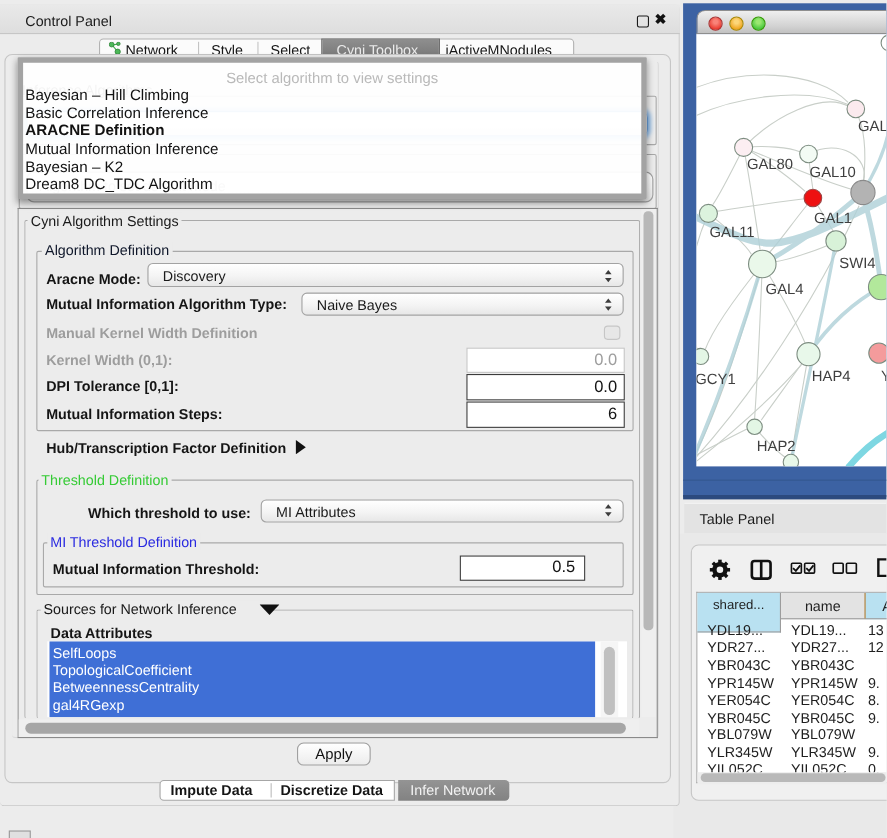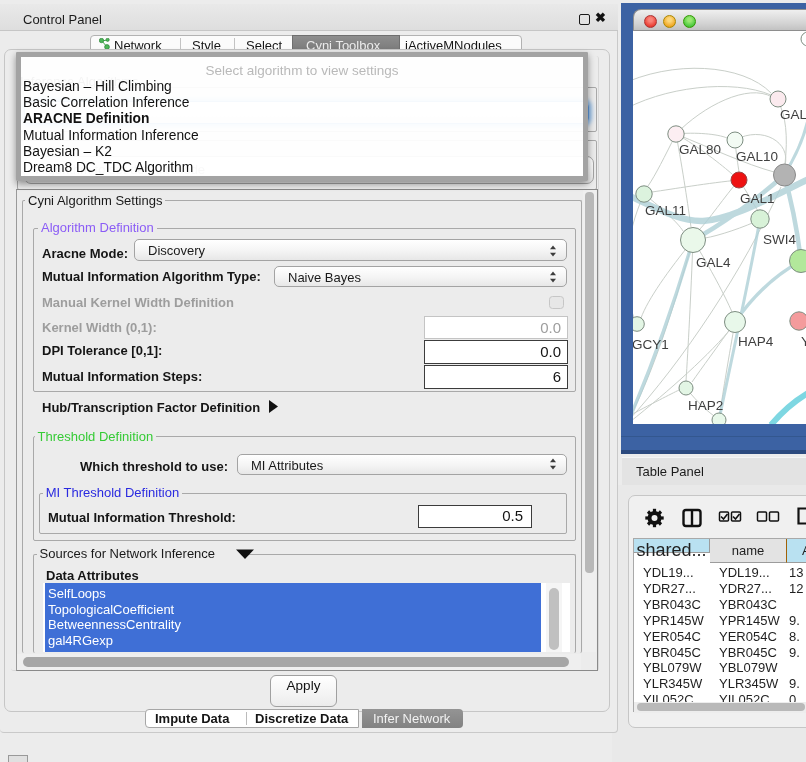--- a/index.html
+++ b/index.html
@@ -144,21 +144,21 @@
       <path d="M105 21.5 l2.5 2.5 4-5" stroke-width="1.6"></path>
       <rect x="129.5" y="17" width="9" height="9" rx="1"></rect>
       <rect x="141.5" y="17" width="9" height="9" rx="1"></rect>
     </g>
     <g fill="none" stroke="#111111" stroke-width="2.2">
       <path d="M170.5 13.5 h9 l4 4 v11 h-13 z"></path>
     </g>
   </svg>
 
   <div class="abs" style="left:633px;top:538px;width:173px;height:174px;background:#ffffff;border:1px solid #a9a9a9;border-right:none;box-sizing:border-box;">
-    <div class="abs" style="left:0;top:0;width:76px;height:14px;background:#b9e1f1;border-right:1px solid #9c9c9c;border-bottom:1px solid #9c9c9c;box-sizing:border-box;text-align:center;font-size:18px;color:#1f1f1f;line-height:23px;">shared...</div>
+    <div class="abs" style="left:0;top:0;width:76px;height:36px;background:#b9e1f1;border-right:1px solid #9c9c9c;border-bottom:1px solid #9c9c9c;box-sizing:border-box;text-align:center;font-size:12px;color:#1f1f1f;line-height:23px;">shared...</div>
     <div class="abs" style="left:76px;top:0;width:77px;height:24px;background:#e3e3e3;border-right:1px solid #a16207;border-bottom:1px solid #9c9c9c;box-sizing:border-box;text-align:center;font-size:13px;color:#1f1f1f;line-height:23px;">name</div>
     <div class="abs" style="left:153px;top:0;width:20px;height:24px;background:#b9e1f1;border-bottom:1px solid #9c9c9c;box-sizing:border-box;font-size:13px;color:#1f1f1f;line-height:23px;padding-left:15px;">A</div>
     <div class="abs" style="left:0;top:24px;width:173px;height:159px;overflow:hidden;font-size:13px;color:#1f1f1f;">
       <div style="position:absolute;left:9px;top:2px;line-height:15.9px;">YDL19...<br>YDR27...<br>YBR043C<br>YPR145W<br>YER054C<br>YBR045C<br>YBL079W<br>YLR345W<br>YIL052C</div>
       <div style="position:absolute;left:85px;top:2px;line-height:15.9px;">YDL19...<br>YDR27...<br>YBR043C<br>YPR145W<br>YER054C<br>YBR045C<br>YBL079W<br>YLR345W<br>YIL052C</div>
       <div style="position:absolute;left:155px;top:2px;line-height:15.9px;">13<br>12<br>&nbsp;<br>9.<br>8.<br>9.<br>&nbsp;<br>9.<br>0.</div>
     </div>
     <div class="abs" style="left:0;top:163px;width:173px;height:11px;background:#ededed;">
       <div class="abs" style="left:3px;top:1px;width:168px;height:8px;background:#b9b9b9;border-radius:4px;"></div>
     </div>
@@ -198,21 +198,21 @@
   <div class="grp" style="left:17px;top:140px;width:578px;height:48px;border-color:#a8a8a8;"></div>
   <div class="combo" style="left:24px;top:156px;width:570px;height:28px;border-radius:7px;"></div>
   <div class="abs" style="left:36px;top:162px;font-size:13px;color:#8f8f8f;">Algorithm to set default mode</div>
 
   <div class="abs" style="left:16px;top:189px;width:582px;height:482px;border:1px solid #8a8a8a;border-left-color:#9a9a9a;box-sizing:border-box;background:#ececec;"></div>
 
   <div class="grp" style="left:22px;top:200px;width:558px;height:452px;border-bottom:none;"></div>
   <div class="gtitle" style="left:25px;top:192.5px;color:#1a1a1a;">Cyni Algorithm Settings</div>
 
   <div class="grp" style="left:32.5px;top:227.8px;width:541.5px;height:162px;"></div>
-  <div class="gtitle" style="left:38px;top:220px;color:#8b5cf6;">Algorithm Definition</div>
+  <div class="gtitle" style="left:38px;top:220px;color:#0f172a;">Algorithm Definition</div>
 
   <div class="lbl abs" style="left:42px;top:246px;">Aracne Mode:</div>
   <div class="combo" style="left:134px;top:239px;width:433px;height:22px;">
     <span class="ctext">Discovery</span>
     <svg class="updown" viewBox="0 0 9 14">
         <path d="M4.5 0.5 L8 5 H1 Z" fill="#3c3c3c"></path>
         <path d="M4.5 13.5 L1 9 H8 Z" fill="#3c3c3c"></path>
       </svg>
   </div>
 
@@ -274,21 +274,21 @@
     <div class="abs" style="left:503px;top:0;width:16px;height:69px;background:#f5f5f5;">
       <div class="abs" style="left:3px;top:5px;width:10px;height:62px;background:#c0c0c0;border-radius:5px;"></div>
     </div>
   </div>
 
   <div class="abs" style="left:583px;top:190px;width:13px;height:462px;background:#efefef;"></div>
   <div class="abs" style="left:585px;top:192px;width:8.5px;height:381px;background:#b8b8b8;border-radius:4px;"></div>
   <div class="abs" style="left:17px;top:654px;width:564px;height:16px;background:#efefef;"></div>
   <div class="abs" style="left:23px;top:657px;width:546px;height:10px;background:#a6a6a6;border-radius:5px;"></div>
 
-  <div class="abs" style="left:270px;top:675px;width:67px;height:32px;border:1px solid #a0a0a0;border-radius:6px;
+  <div class="abs" style="left:270px;top:675px;width:67px;height:21px;border:1px solid #a0a0a0;border-radius:6px;
        background:linear-gradient(#ffffff,#ececec);box-sizing:border-box;text-align:center;font-size:13.5px;color:#111;line-height:19px;">Apply</div>
 
   <div class="abs" style="left:145px;top:709px;width:214px;height:19px;background:#ffffff;border:1px solid #a6a6a6;border-radius:4px 0 0 4px;box-sizing:border-box;"></div>
   <div class="abs" style="left:246px;top:712px;width:1px;height:13px;background:#bbb;"></div>
   <div class="abs" style="left:362px;top:709px;width:101px;height:19px;background:linear-gradient(#949494,#828282);border-radius:0 4px 4px 0;box-sizing:border-box;"></div>
   <div class="lbl abs" style="left:155px;top:710.5px;">Impute Data</div>
   <div class="lbl abs" style="left:255px;top:710.5px;">Discretize Data</div>
   <div class="lbl abs" style="left:373px;top:710.5px;color:#f2f2f2;font-weight:normal;">Infer Network</div>
 
   <div class="abs" style="left:8px;top:755px;width:18px;height:10px;background:#e0e0e0;border:1px solid #999;"></div>

